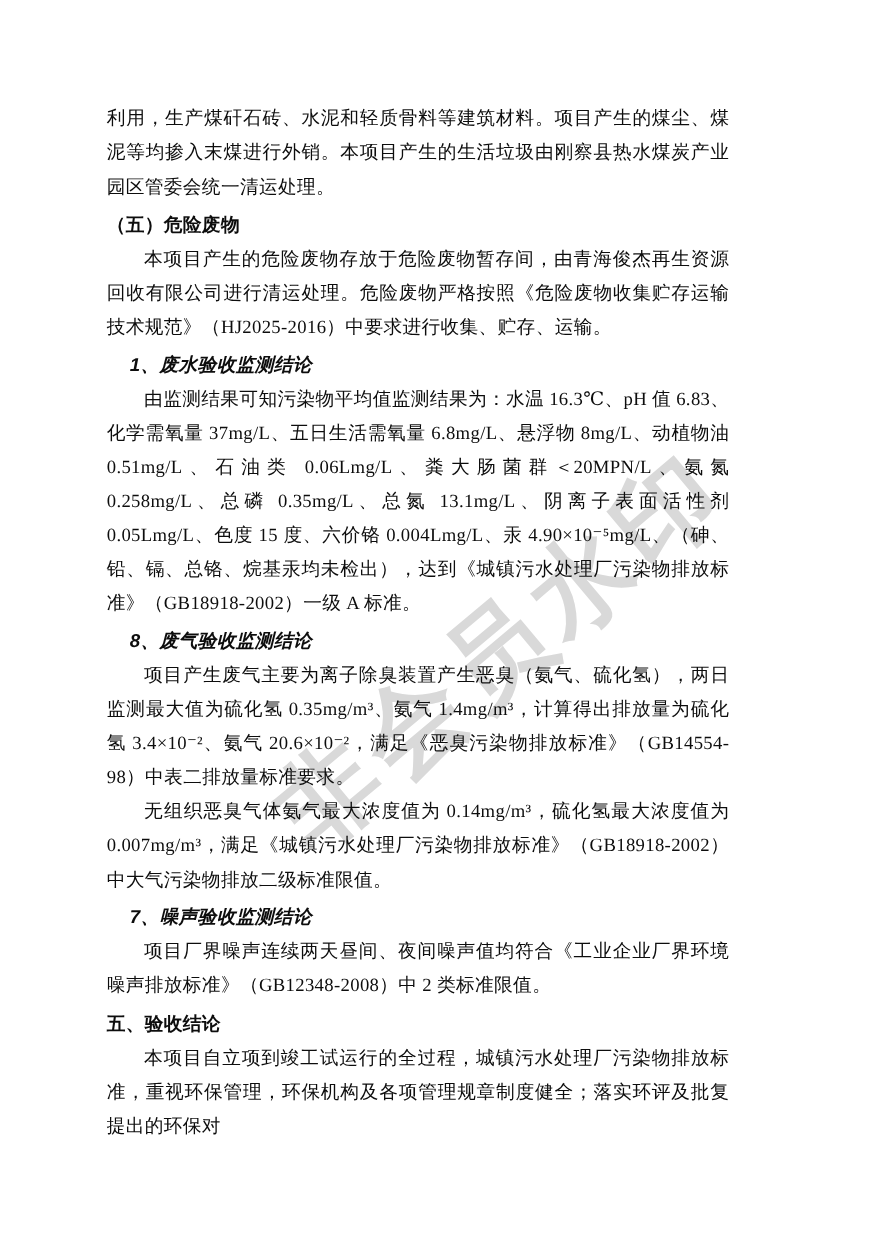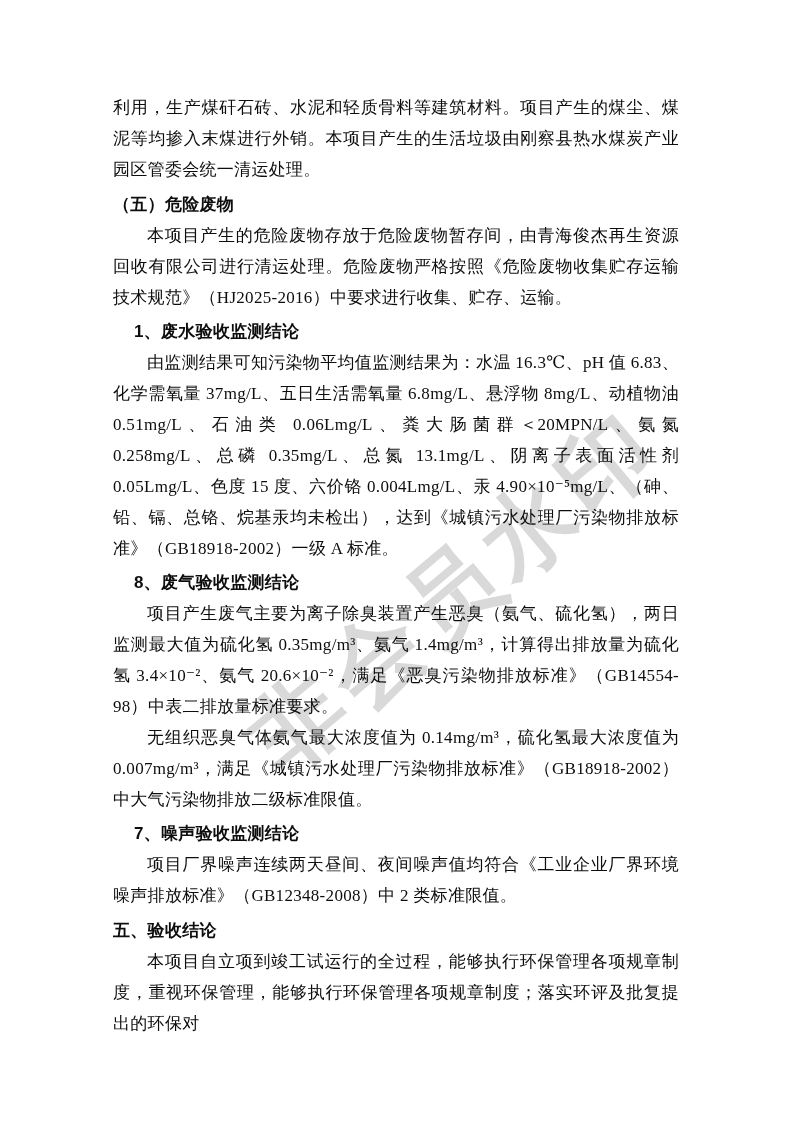--- a/index.html
+++ b/index.html
@@ -25,42 +25,42 @@
     font-size: 92px;
     font-weight: 700;
     letter-spacing: 8px;
     color: #d9d9d9;
     white-space: nowrap;
     z-index: 0;
     user-select: none;
   }
   .content {
     position: absolute;
-    left: 113px;
+    left: 97px;
     top: 92px;
     width: 566px;
     z-index: 1;
   }
   .content p, .content div.h {
     margin: 0;
     font-size: 17px;
     line-height: 31px;
     text-align: justify;
     letter-spacing: 0.3px;
   }
   .para { text-indent: 34px; }
   .para-cont { text-indent: 0; }
   .h {
     font-family: "Liberation Sans", "DejaVu Sans", sans-serif;
     font-weight: 700;
     text-align: left;
   }
   .h-section  { margin-top: 4px !important; }
   .h-chapter  { margin-top: 4px !important; }
-  .h-sub      { margin-top: 3px !important; padding-left: 21px; }
+  .h-sub      { margin-top: 3px !important; padding-left: 21px; font-style: italic; }
 </style>
 </head>
 <body>
 
 <div class="page">
 
   <div class="watermark">非会员水印</div>
 
   <div class="content">
 
@@ -80,16 +80,16 @@
     <p class="para">项目产生废气主要为离子除臭装置产生恶臭（氨气、硫化氢），两日监测最大值为硫化氢 0.35mg/m³、氨气 1.4mg/m³，计算得出排放量为硫化氢 3.4×10⁻²、氨气 20.6×10⁻²，满足《恶臭污染物排放标准》（GB14554-98）中表二排放量标准要求。</p>
 
     <p class="para">无组织恶臭气体氨气最大浓度值为 0.14mg/m³，硫化氢最大浓度值为 0.007mg/m³，满足《城镇污水处理厂污染物排放标准》（GB18918-2002）中大气污染物排放二级标准限值。</p>
 
     <div class="h h-sub">7、噪声验收监测结论</div>
 
     <p class="para">项目厂界噪声连续两天昼间、夜间噪声值均符合《工业企业厂界环境噪声排放标准》（GB12348-2008）中 2 类标准限值。</p>
 
     <div class="h h-chapter">五、验收结论</div>
 
-    <p class="para">本项目自立项到竣工试运行的全过程，能够执行环保管理各项规章制度，重视环保管理，能够执行环保管理各项规章制度；落实环评及批复提出的环保对</p>
+    <p class="para">本项目自立项到竣工试运行的全过程，城镇污水处理厂污染物排放标准，重视环保管理，环保机构及各项管理规章制度健全；落实环评及批复提出的环保对</p>
 
   </div>
 </div>
 
 </body></html>

